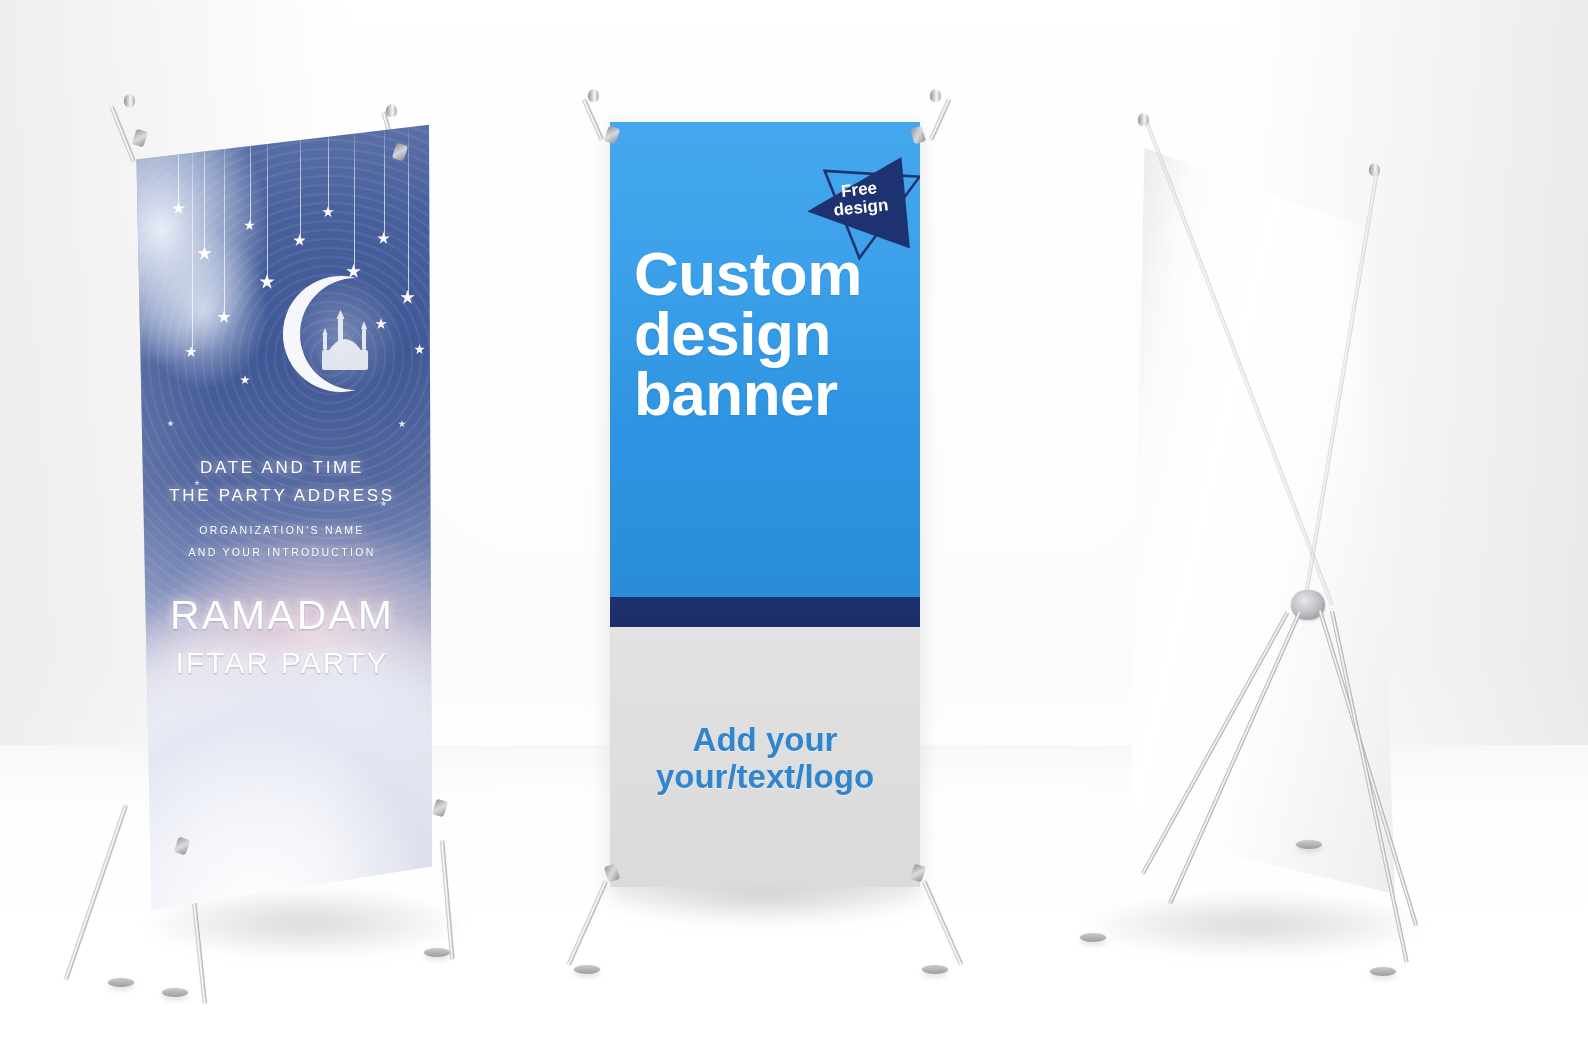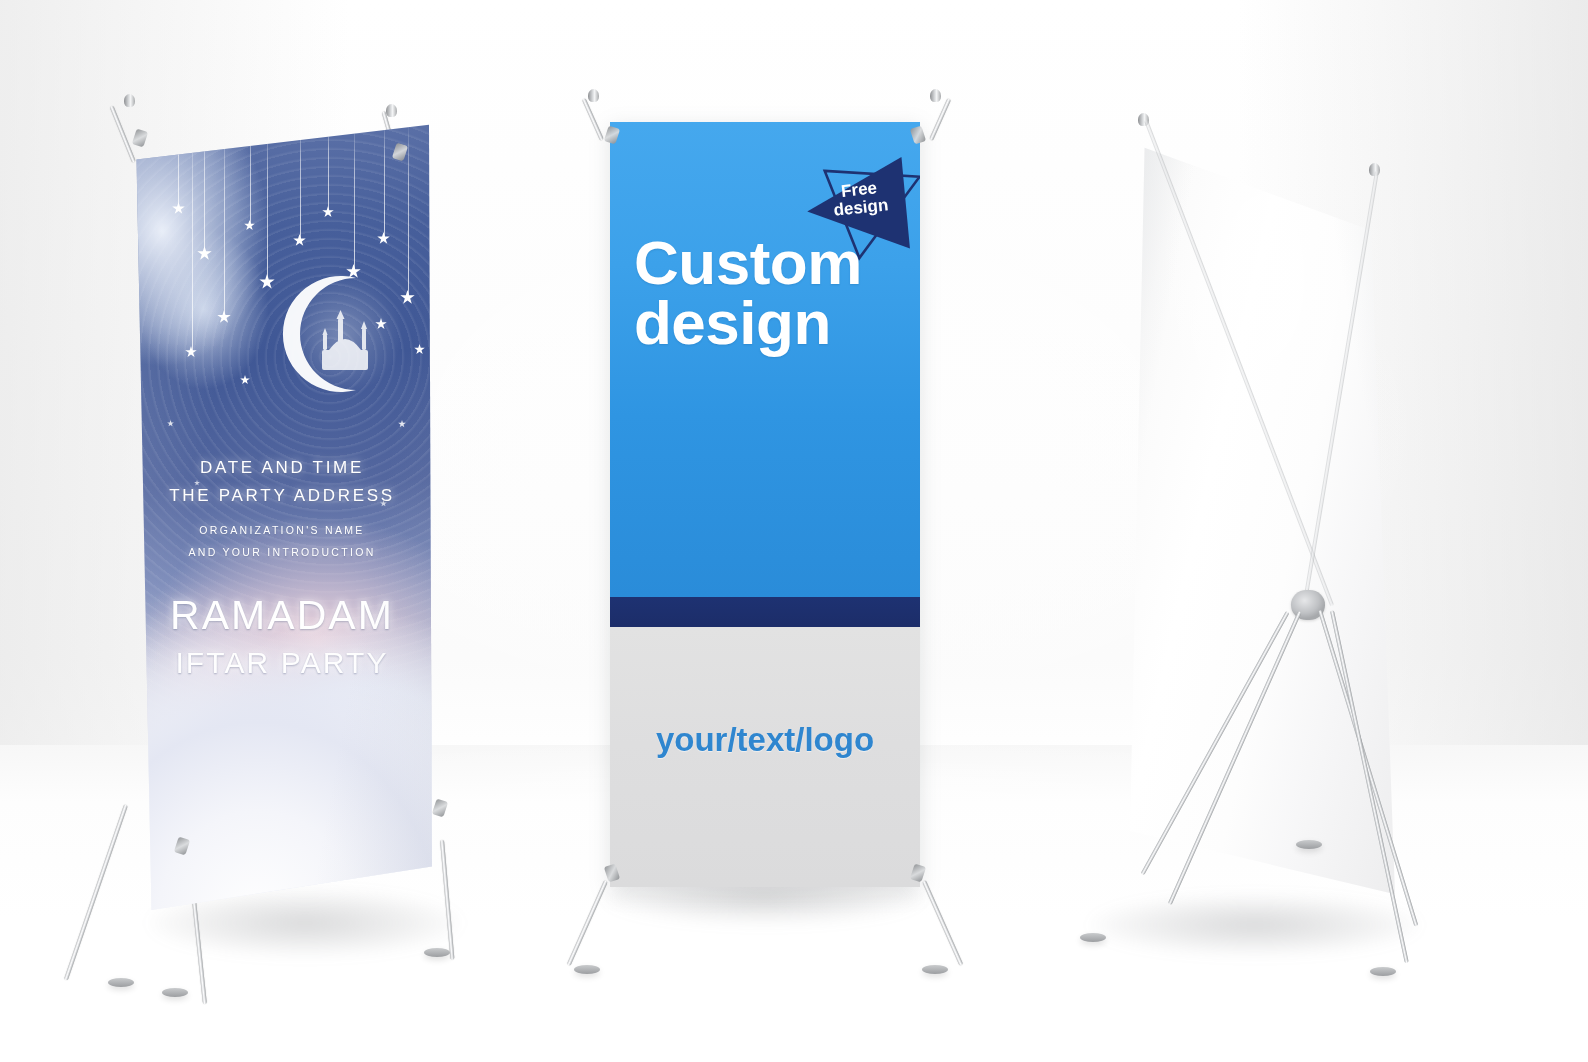--- a/index.html
+++ b/index.html
@@ -112,21 +112,21 @@
   }
   #mid-stripe{
     position:absolute;left:0;top:475px;width:100%;height:30px;
     background:linear-gradient(180deg,#1e3272 0%, #1c2d69 100%);
   }
   #mid-bottom{
     position:absolute;left:0;top:505px;width:100%;height:260px;
     background:linear-gradient(180deg,#e2e2e2 0%, #dededf 45%, #dbdbdc 100%);
   }
   #mid-title{
-    position:absolute;left:24px;top:111px;width:275px;
+    position:absolute;left:24px;top:122px;width:275px;
     color:#ffffff;font-weight:bold;font-size:62px;line-height:0.97;
     letter-spacing:-0.5px;
     text-shadow:0 1px 2px rgba(20,80,140,.22);
   }
   #mid-title div{white-space:nowrap;}
   #mid-sub{
     position:absolute;left:0;top:600px;width:100%;text-align:center;
     color:#2f86cf;font-weight:bold;font-size:33px;line-height:1.12;
     text-shadow:0 1px 1px rgba(255,255,255,.55);
   }
@@ -291,23 +291,25 @@
         </svg>
         <div class="btxt">
           <div>Free</div>
           <div>design</div>
         </div>
       </div>
 
       <div id="mid-title">
         <div>Custom</div>
         <div>design</div>
+        <div>banner</div>
       </div>
 
       <div id="mid-sub">
+        <div>Add your</div>
         <div>your/text/logo</div>
       </div>
     </div>
 
     <div class="hook" style="left:46px;top:32px;"></div>
     <div class="hook" style="left:352px;top:32px;transform:rotate(-18deg);"></div>
     <div class="hook" style="left:46px;top:770px;transform:rotate(-18deg);"></div>
     <div class="hook" style="left:352px;top:770px;"></div>
 
     <div class="pole" style="left:44px;top:786px;width:4px;height:92px;transform:rotate(24deg);transform-origin:50% 0;"></div>

